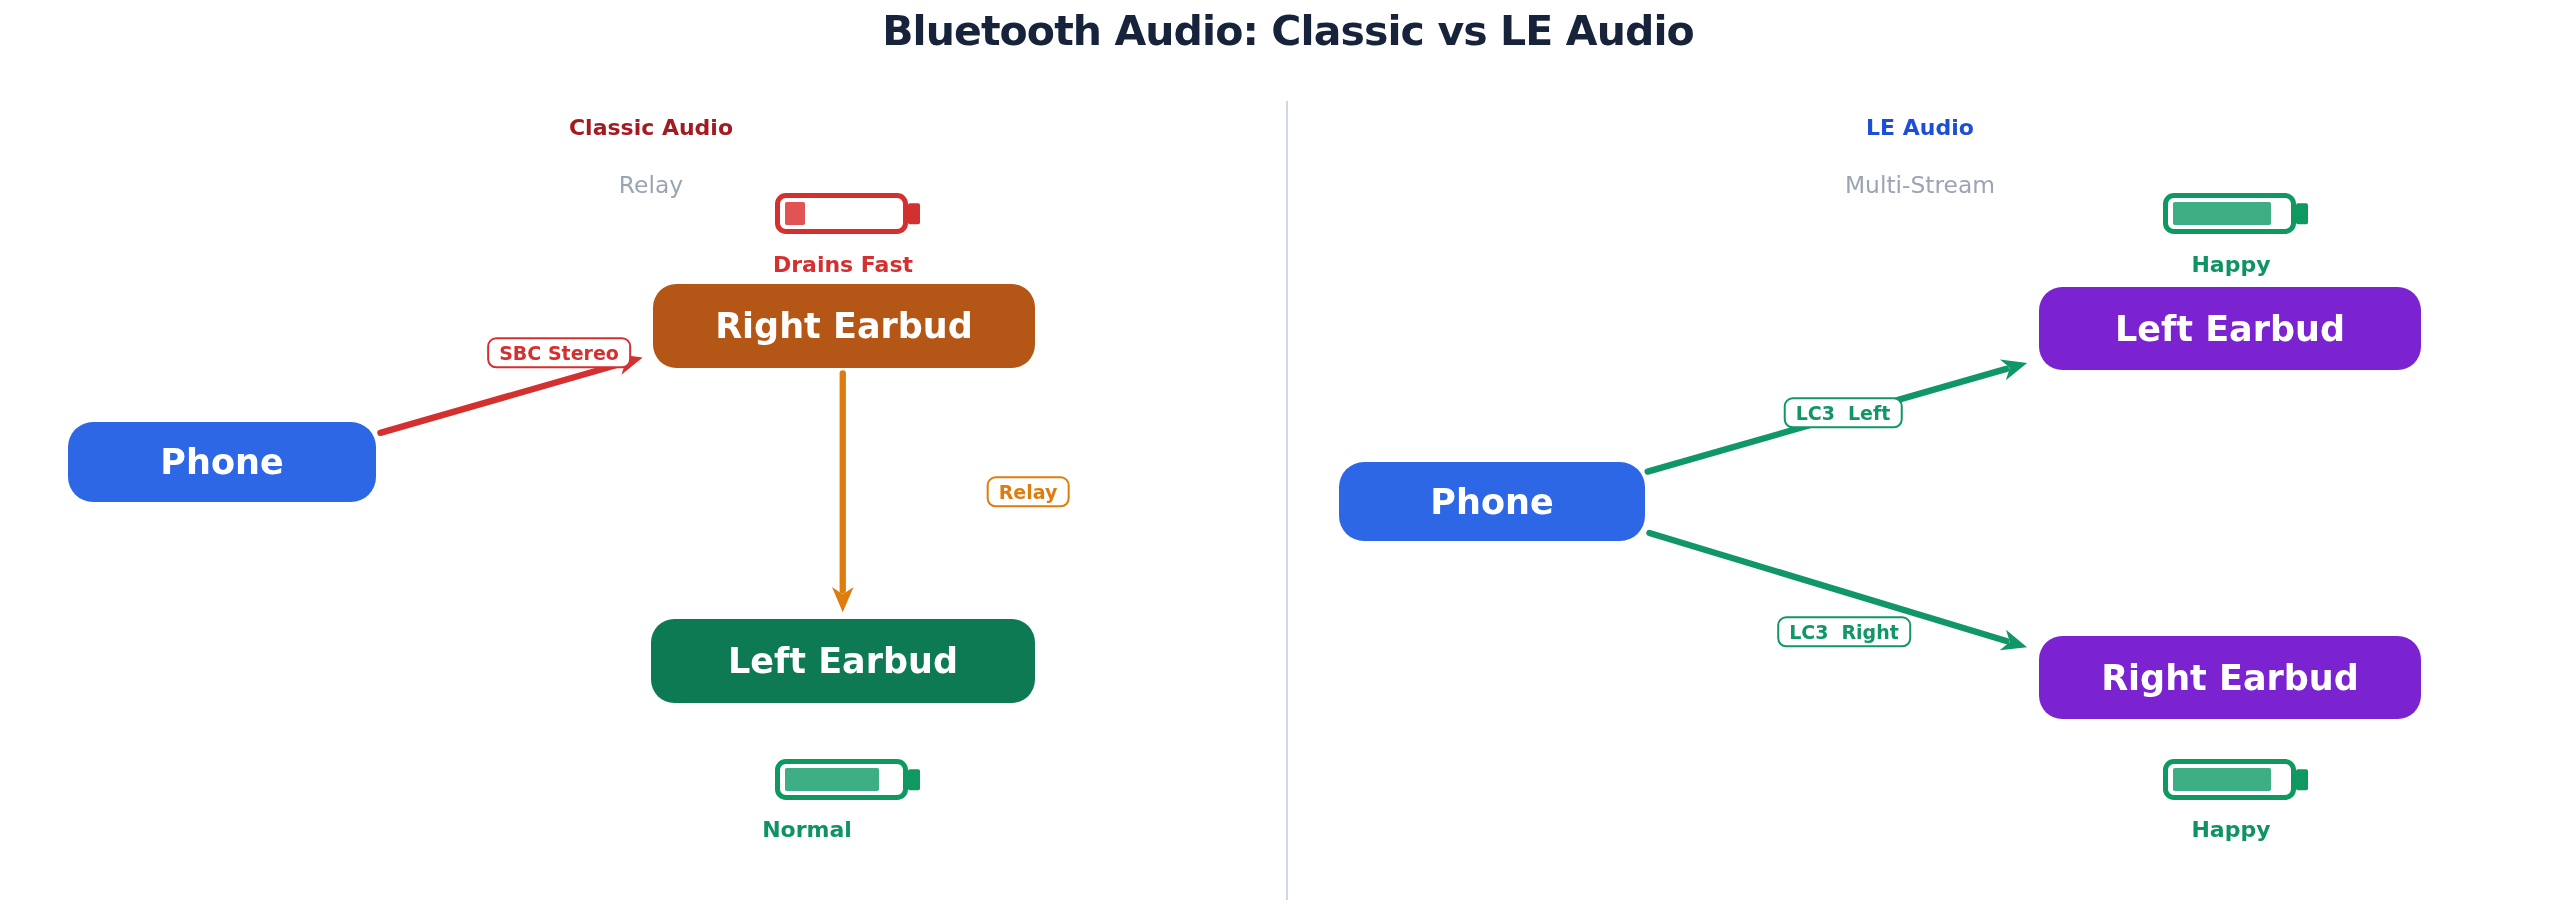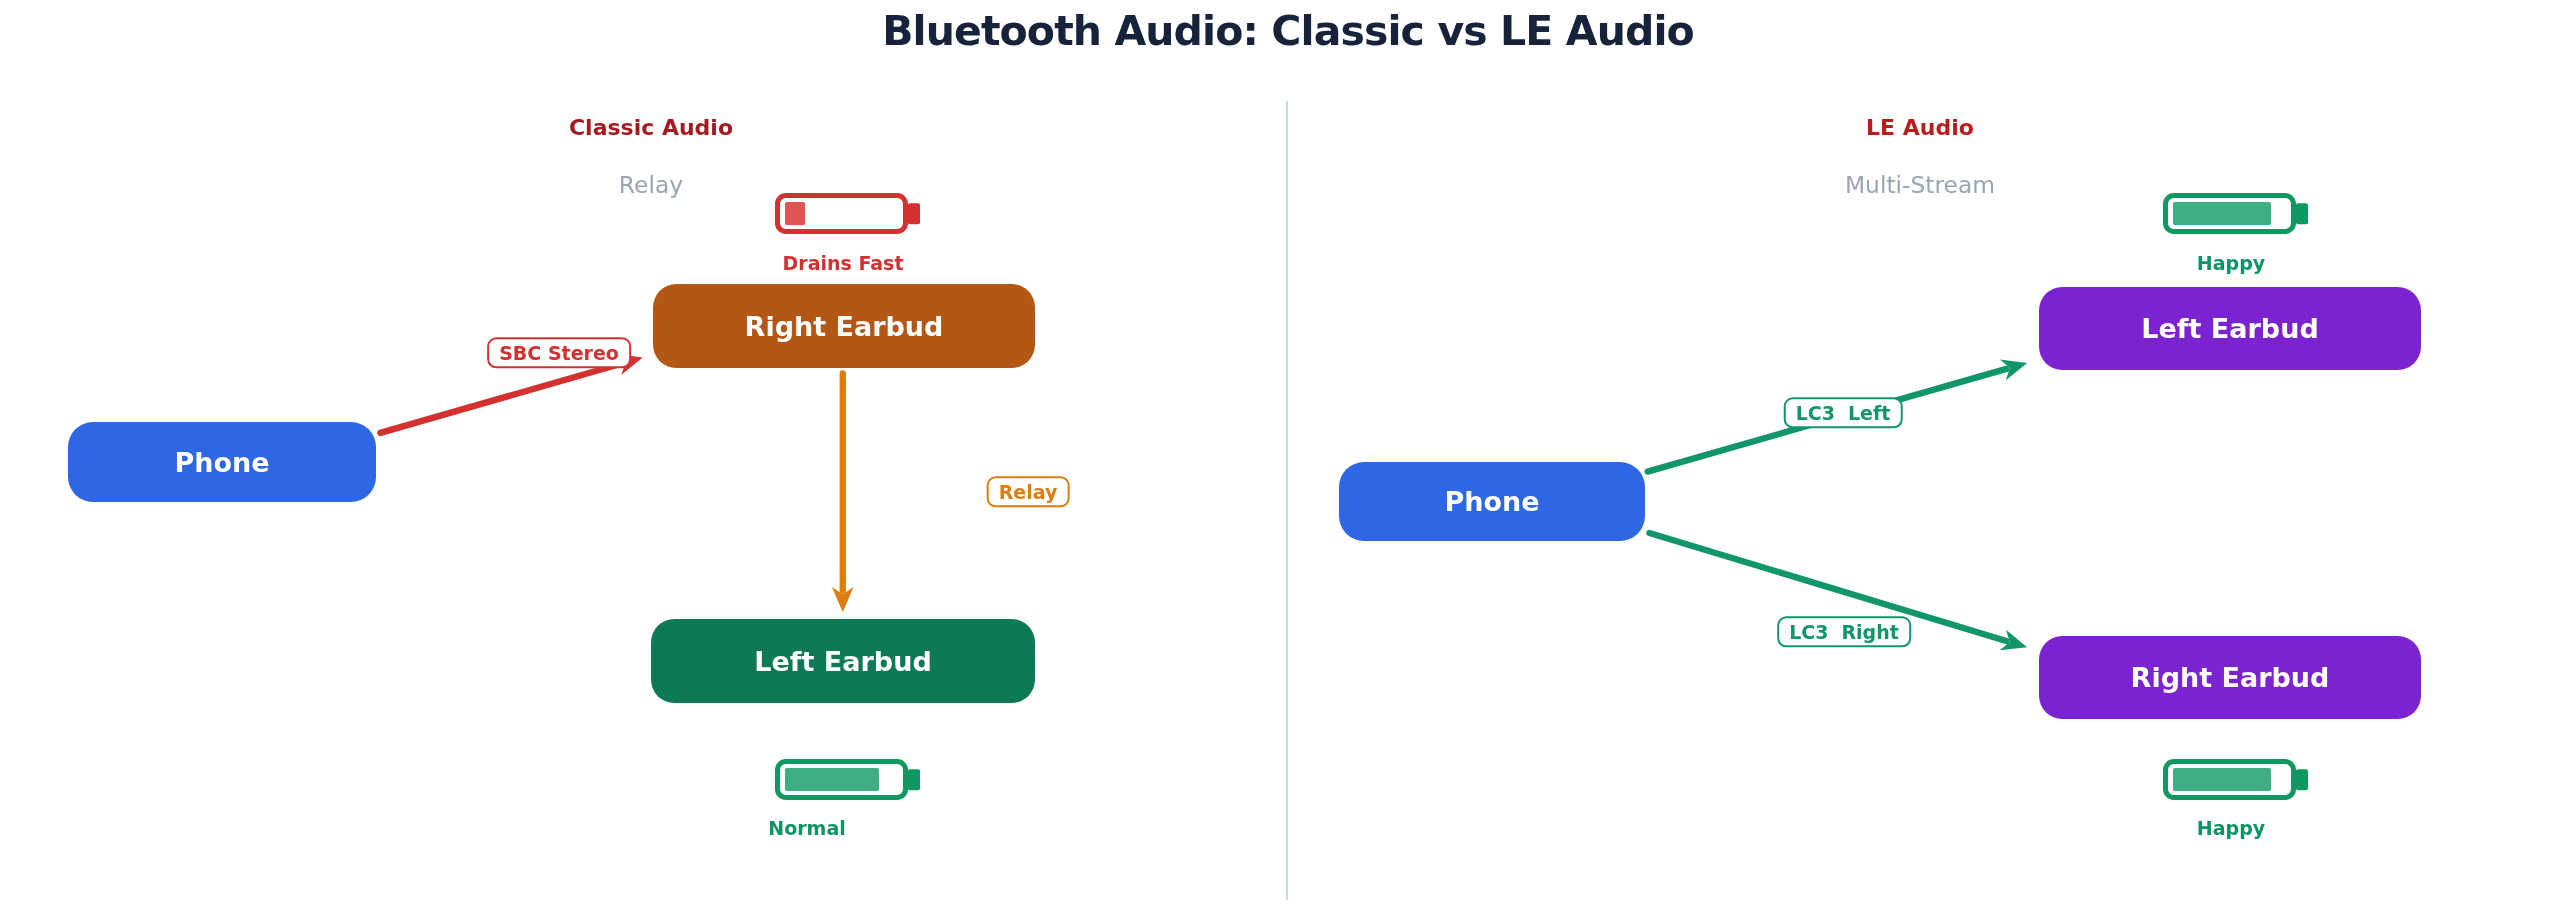--- a/index.html
+++ b/index.html
@@ -4,30 +4,30 @@
 <style>
   html,body { margin:0; padding:0; background:#ffffff; }
   #canvas {
     position:relative; width:2504px; height:918px; background:#ffffff;
     font-family:"DejaVu Sans","Liberation Sans",sans-serif; overflow:hidden;
   }
   .ctr { transform:translateX(-50%); position:absolute; white-space:nowrap; }
   .title { top:7.2px; left:1288px; font-size:41px; font-weight:700; color:#16233b; letter-spacing:-0.9px; }
   .section-heading { font-size:22px; font-weight:700; }
   .classic-heading { top:115px; left:651px; color:#a41a21; }
-  .le-heading { top:115px; left:1920px; color:#b91c1c; }
+  .le-heading { top:115px; left:1920px; color:#1d4ed8; }
   .section-subtitle { font-size:23.4px; color:#9aa5b4; }
   .classic-subtitle { top:171px; left:651px; }
   .le-subtitle { top:171px; left:1920px; }
 
   .divider { position:absolute; left:1286px; top:101px; width:1.8px; height:799px; background:#cfd7e3; }
 
   .node {
     position:absolute; display:flex; align-items:center; justify-content:center;
-    color:#ffffff; font-size:27px; font-weight:700; border-radius:23.4px; white-space:nowrap;
+    color:#ffffff; font-size:35px; font-weight:700; border-radius:23.4px; white-space:nowrap;
   }
   .node.blue   { background:#2d67e5; border-radius:25px; }
   .node.brown  { background:#b45716; }
   .node.green  { background:#0e7a54; }
   .node.purple { background:#7c23d1; }
 
   .n-phone-classic { left:68px;  top:422px; width:308px; height:80px; }
   .n-right-classic { left:653px; top:284px; width:382px; height:84px; }
   .n-left-classic  { left:651px; top:619px; width:384px; height:84px; }
   .n-phone-le      { left:1339px; top:462px; width:306px; height:79px; }
@@ -60,21 +60,21 @@
   .battery.red .battery-fill { background:#e25454; }
   .battery.grn .battery-fill { background:#3eae84; }
   .fill-low    { width:17%; }
   .fill-normal { width:77%; }
   .fill-happy  { width:80%; }
   .b1 { left:775px;  top:193px; }
   .b2 { left:775px;  top:759px; }
   .b3 { left:2163px; top:193px; }
   .b4 { left:2163px; top:759px; }
 
-  .battery-label { font-size:19px; font-weight:700; }
+  .battery-label { font-size:22px; font-weight:700; }
   .bl-red { color:#d3302f; }
   .bl-grn { color:#0f9363;text-align:center; }
   .bl1 { top:252px; left:843px; }
   .bl2 { top:817px; left:807px; }
   .bl3 { top:252px; left:2231px; }
   .bl4 { top:817px; left:2231px; }
 
   svg.edges { position:absolute; left:0; top:0; }
 </style>
 </head>

